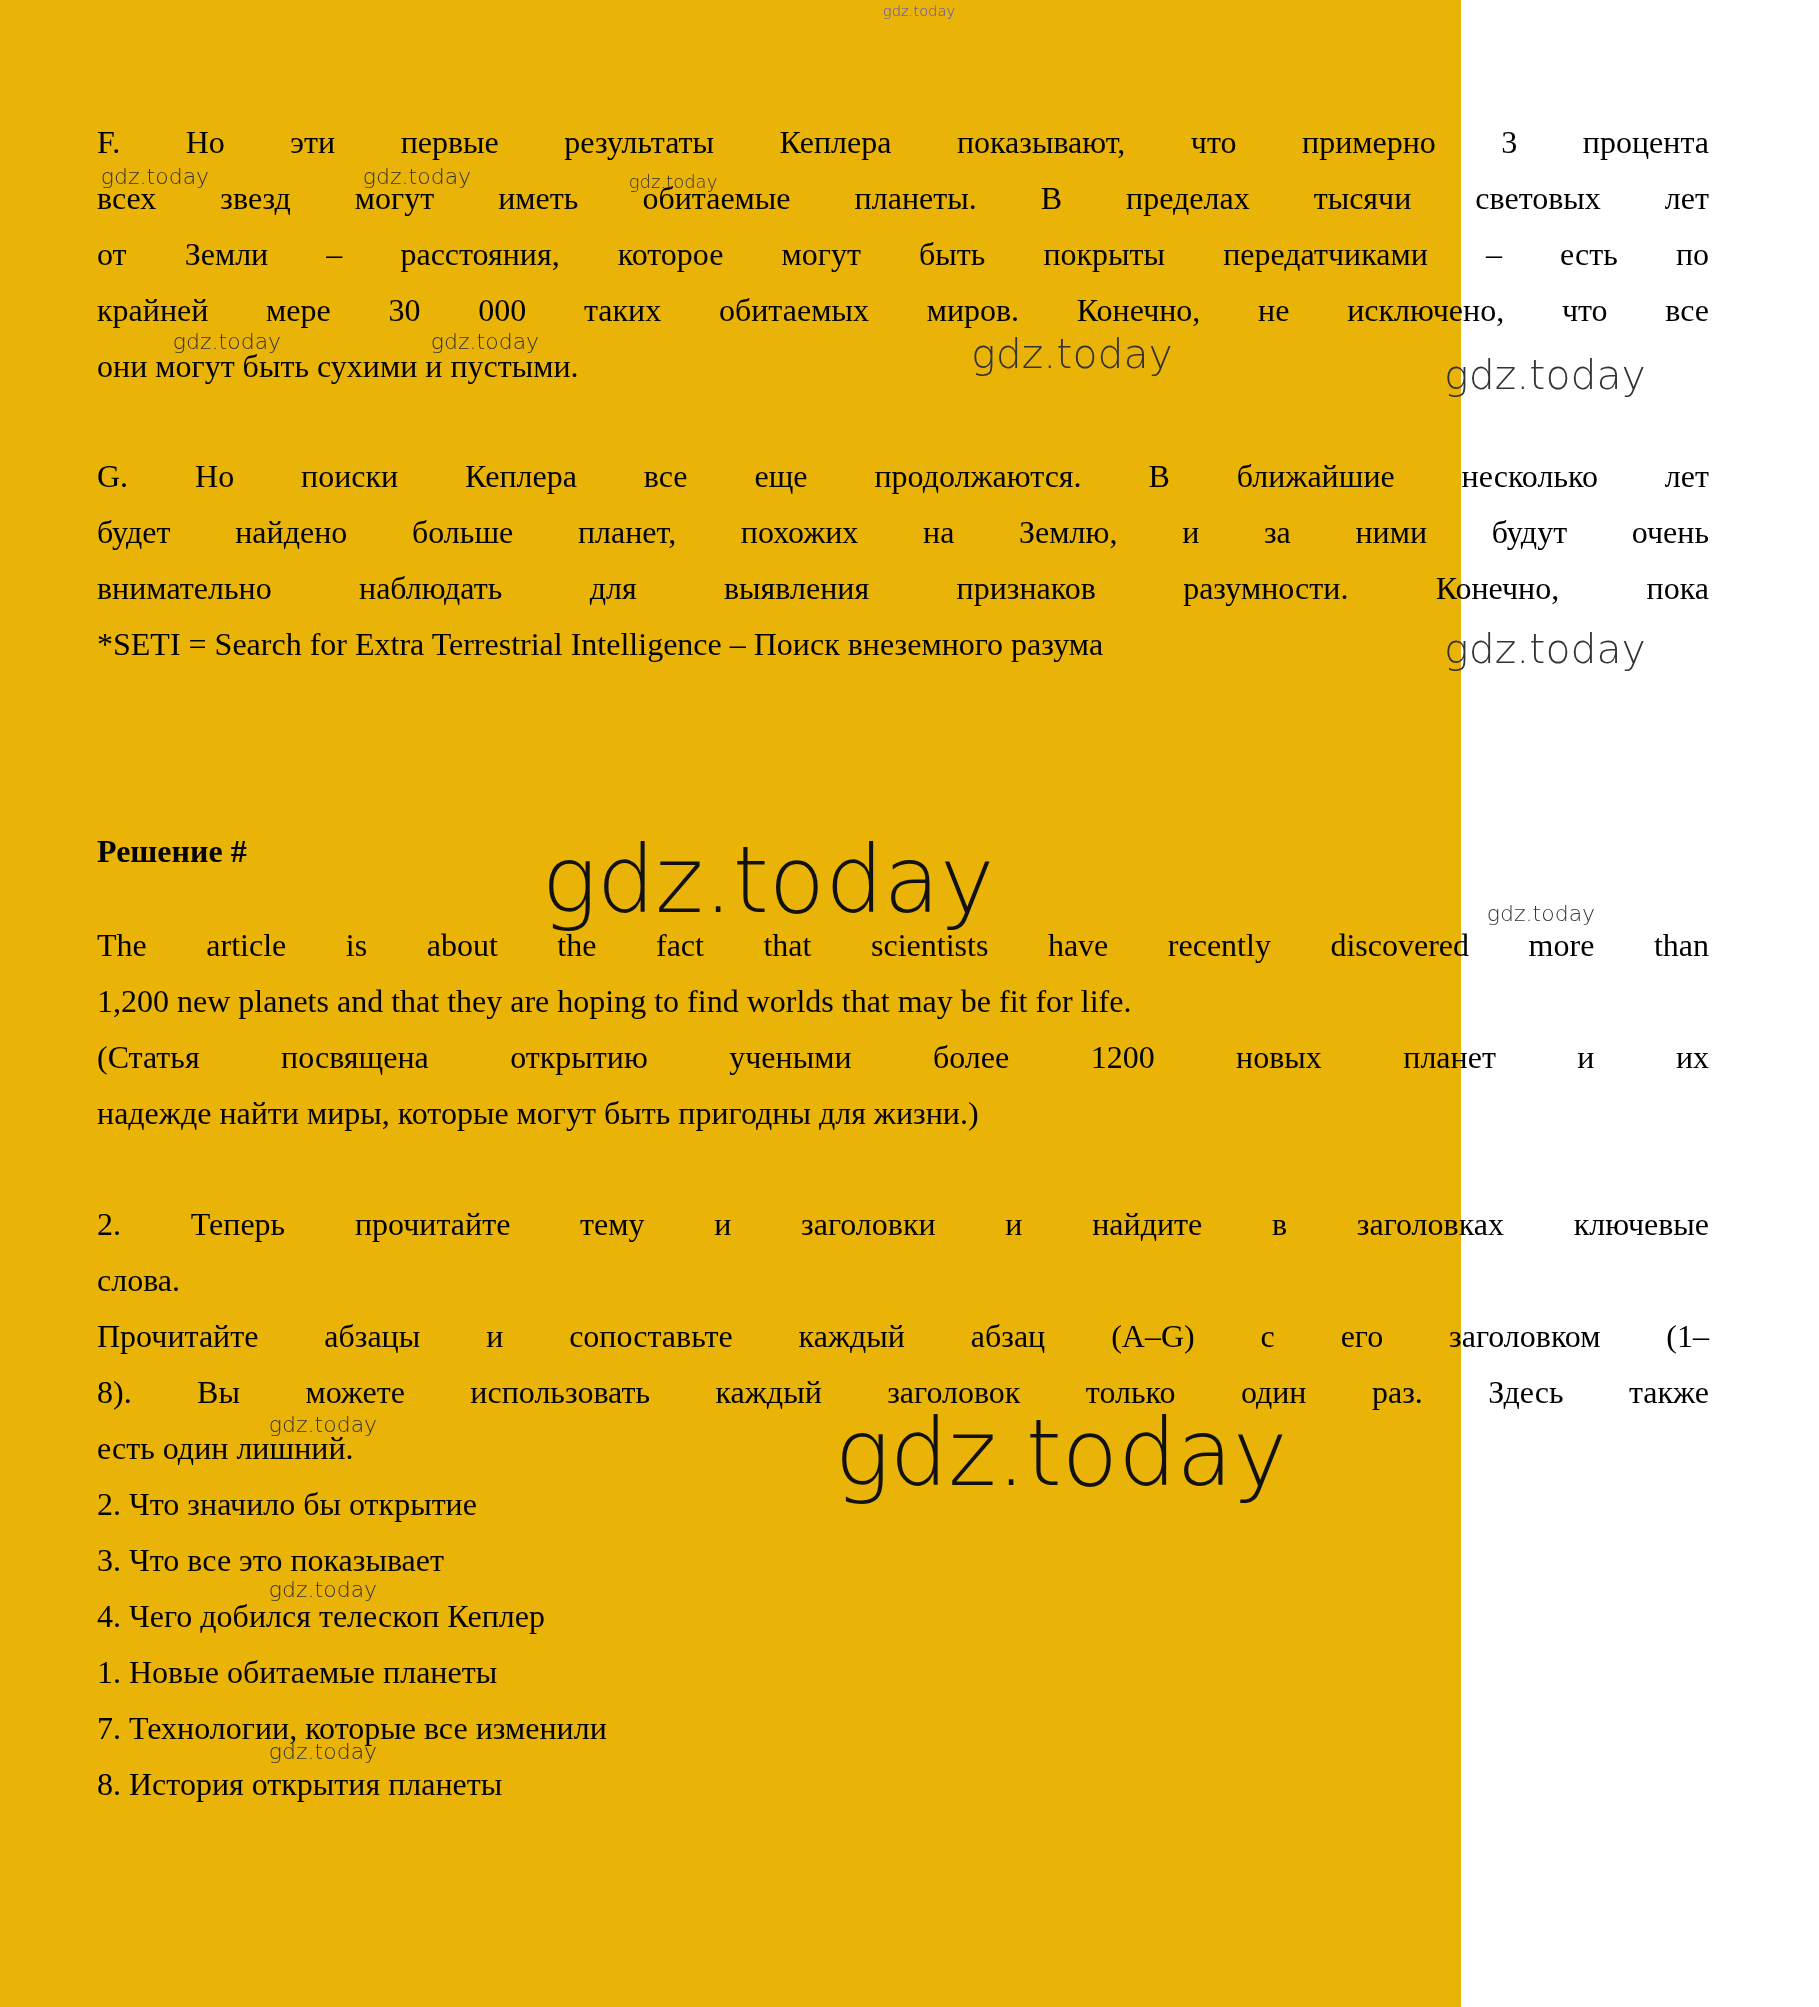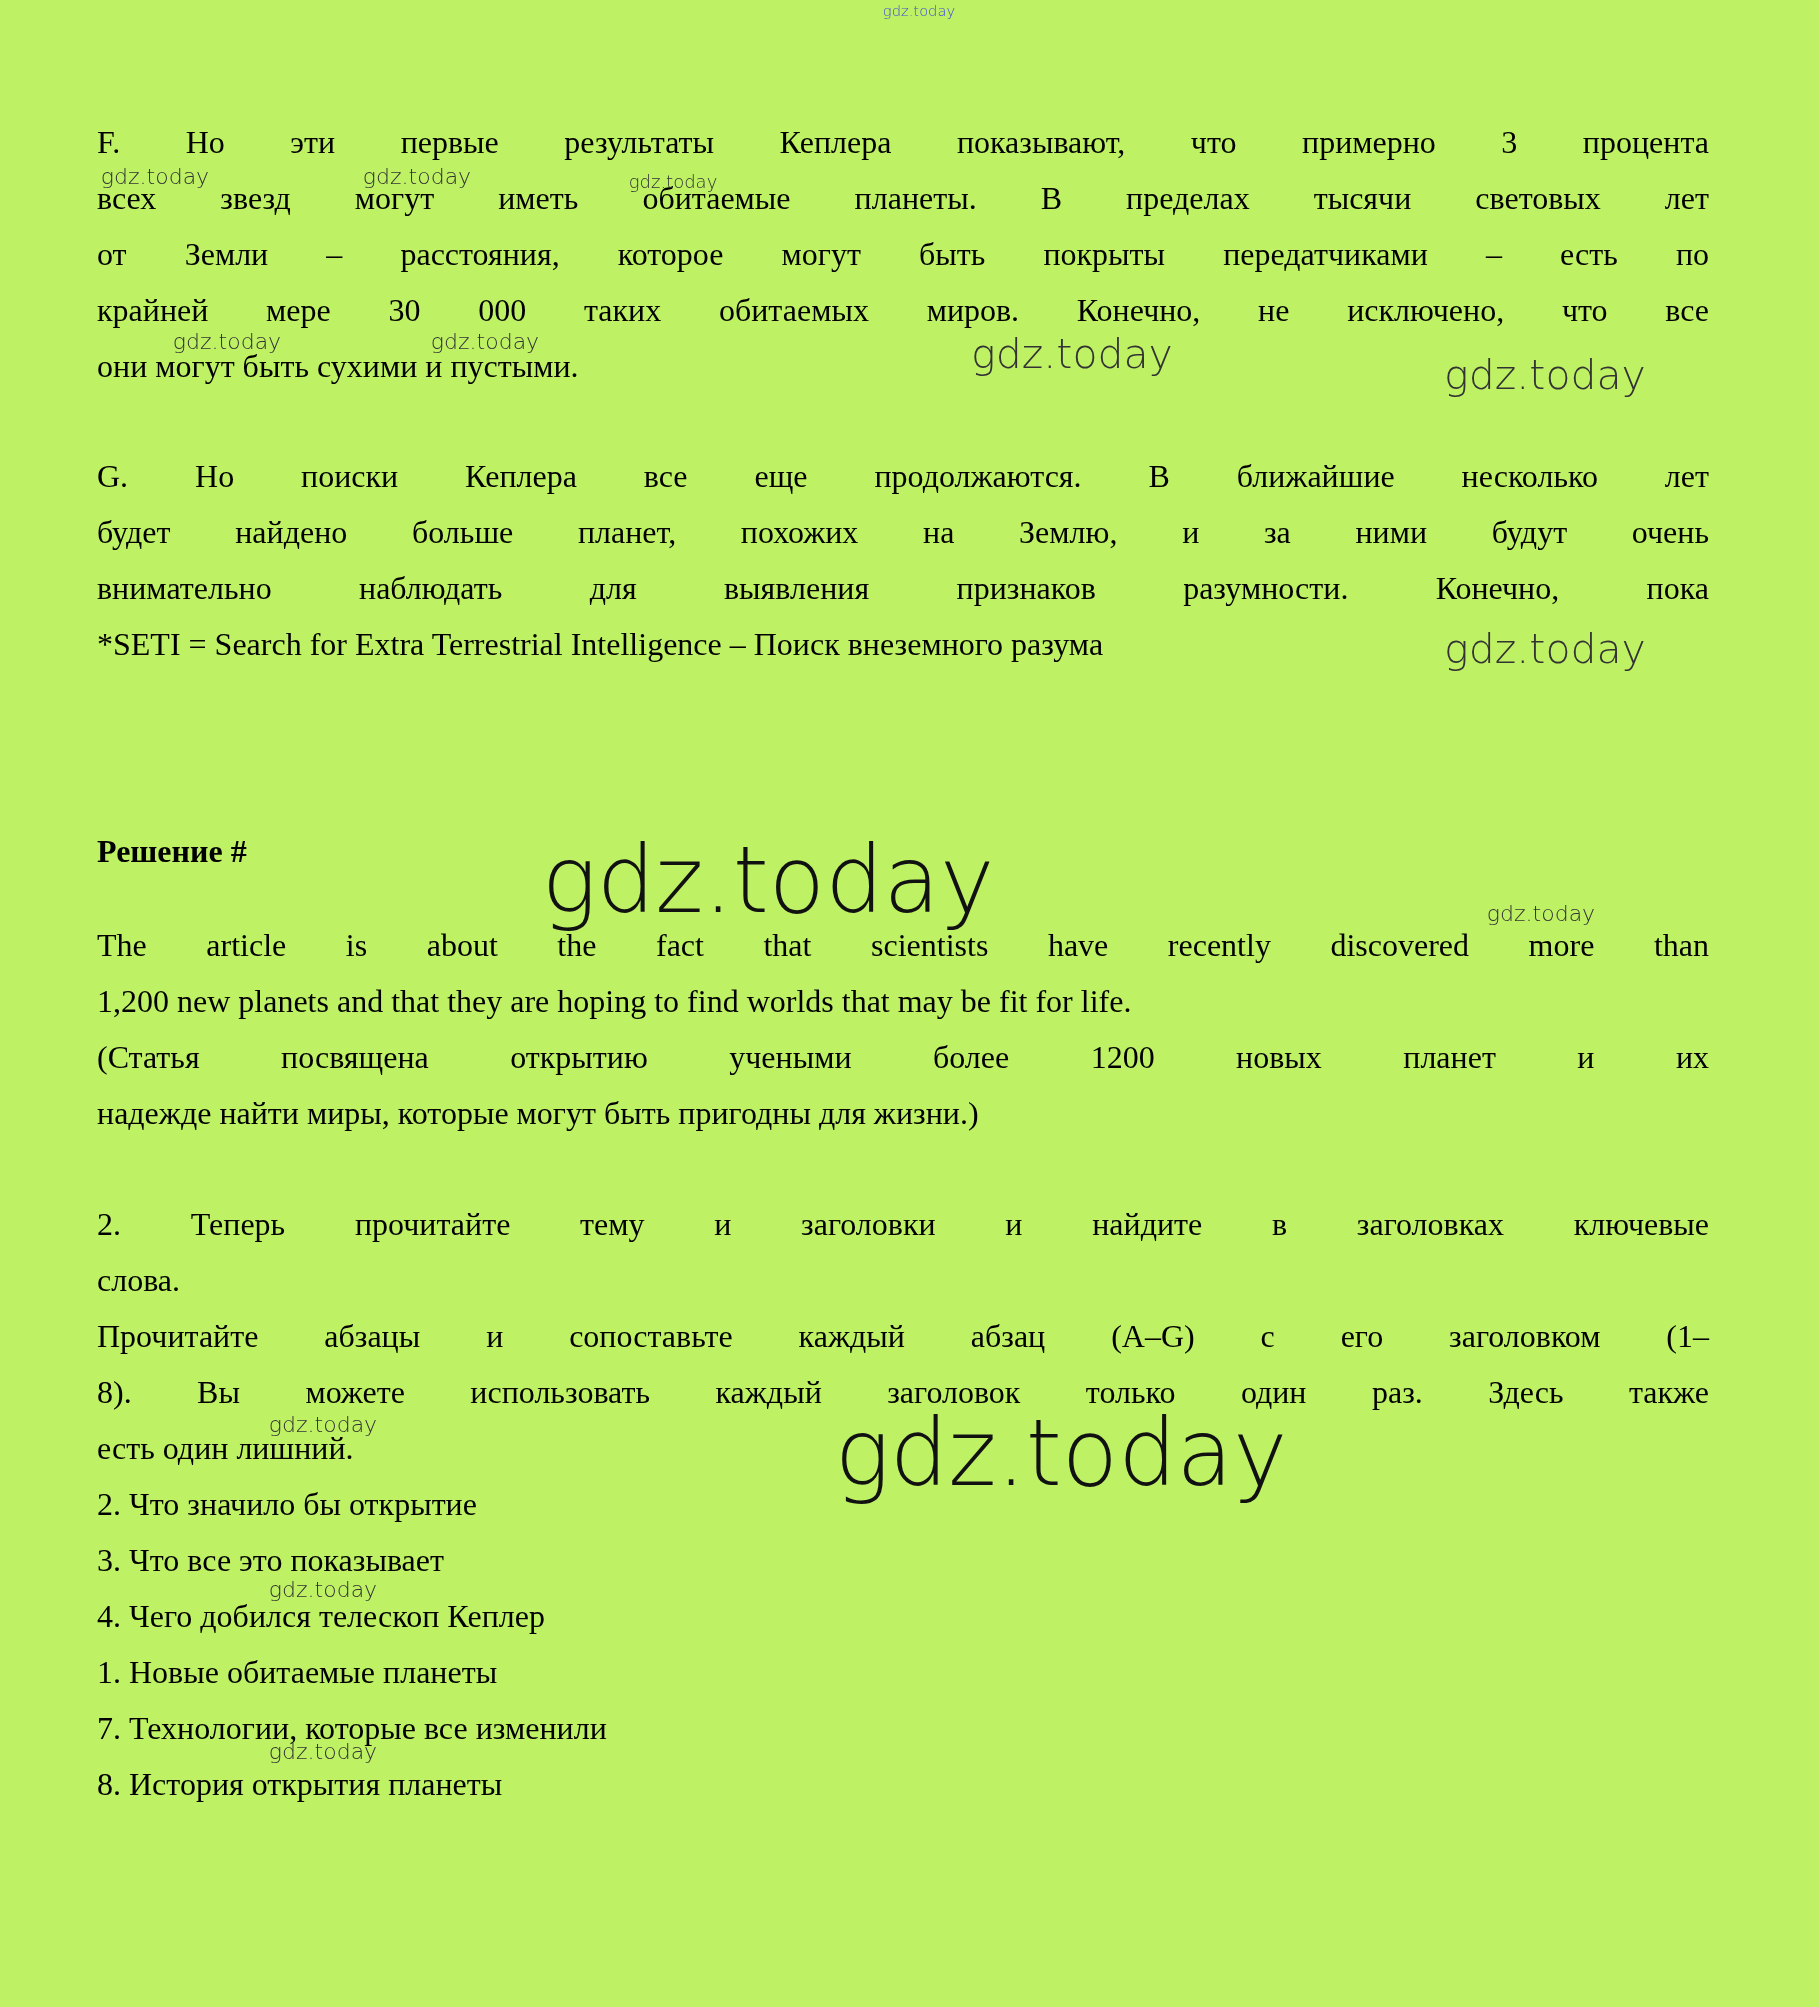--- a/index.html
+++ b/index.html
@@ -1,17 +1,17 @@
 <!DOCTYPE html>
 <html style="font-size:13px"><head>
 <meta charset="utf-8">
 <style>
   html, body { margin: 0; padding: 0; background: #ffffff; }
   body { width: 1819px; height: 2007px; position: relative; overflow: hidden; }
-  .page { position: absolute; left: 0; top: 0; width: 1819px; height: 2007px; background: #bef264; }
+  .page { position: absolute; left: 0; top: 0; width: 1461px; height: 2007px; background: #eab308; }
   .para {
     position: absolute; left: 97px; width: 1612px;
     font-family: "Liberation Serif", "DejaVu Serif", serif;
     font-size: 32px; line-height: 56px; color: #000;
     text-align: justify; text-align-last: left;
     margin: 0;
   }
   .heading { font-weight: bold; }
   .line { display: block; text-align: justify; text-align-last: justify; white-space: nowrap; }
   .line.last { text-align-last: left; }

